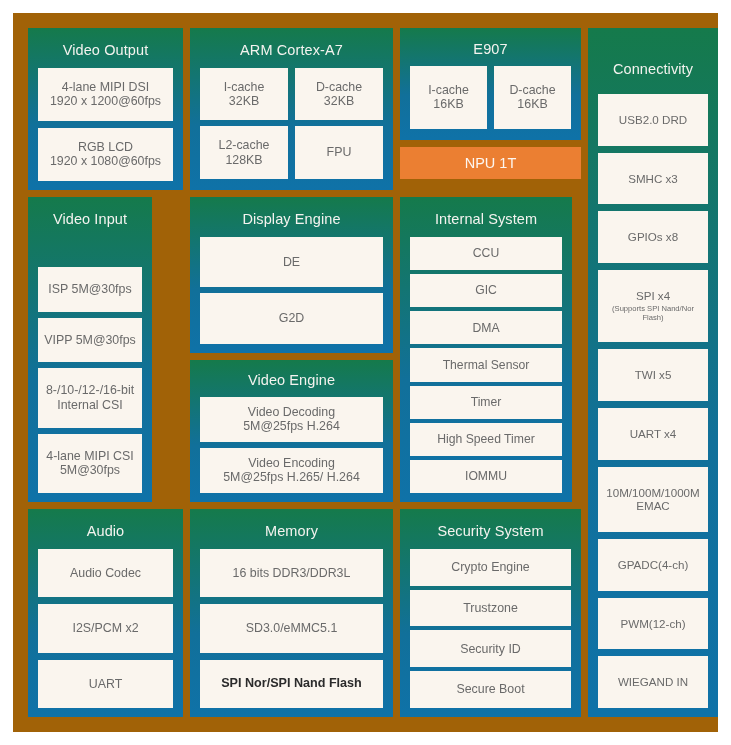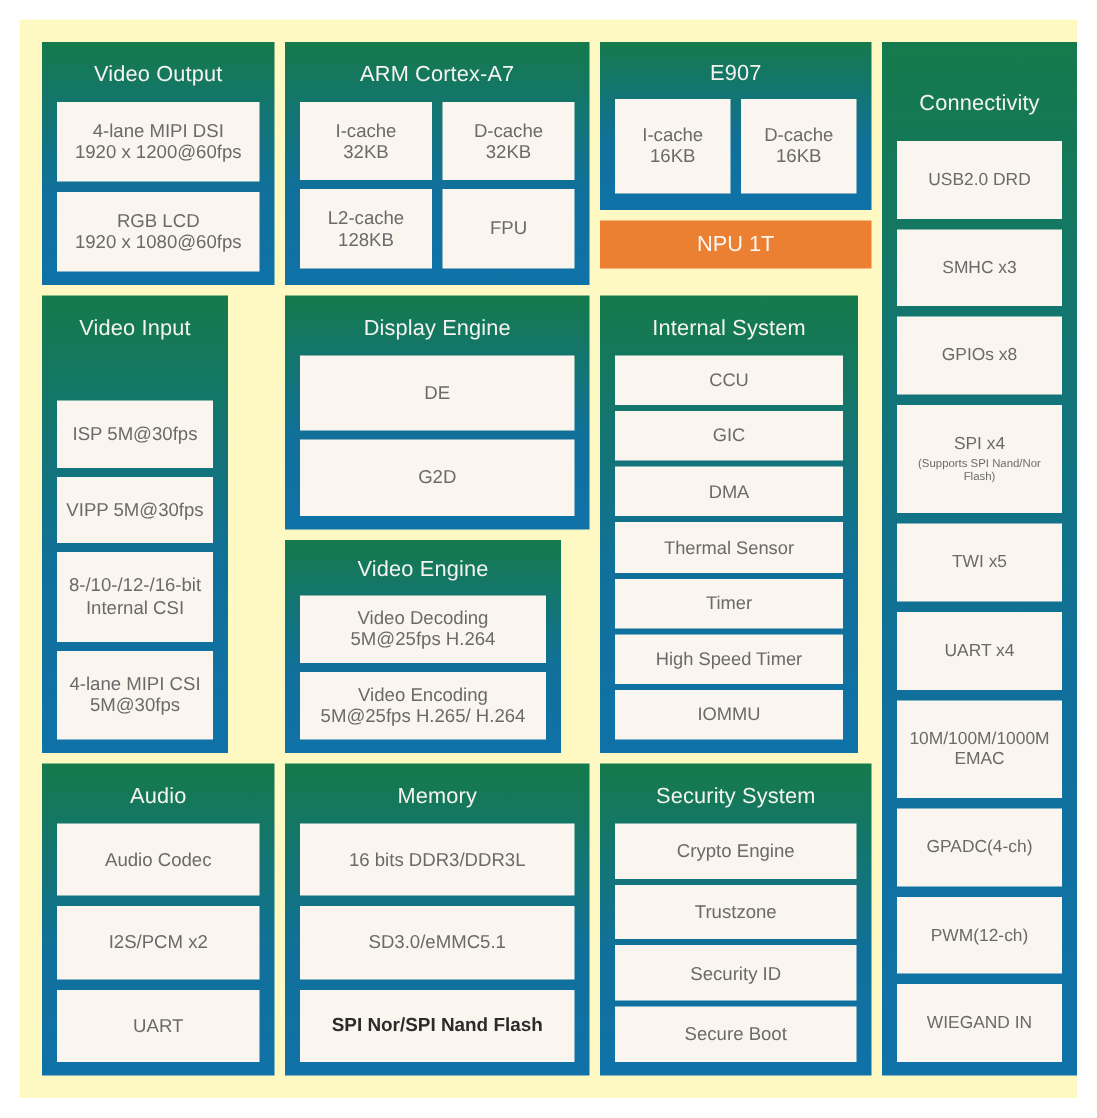--- a/index.html
+++ b/index.html
@@ -16,21 +16,21 @@
     width: 731px;
     height: 745px;
     background: #ffffff;
     padding: 13px;
   }
 
   #canvas {
     position: relative;
     width: 705px;
     height: 719px;
-    background: #fef9c3;
+    background: #a16207;
   }
 
   
   .block {
     position: absolute;
     background: linear-gradient(180deg, #157a4b 0%, #11709a 60%, #0f72a8 100%);
     display: flex;
     flex-direction: column;
     align-items: stretch;
     padding: 8px 10px 9px 10px;
@@ -99,21 +99,21 @@
   
   #blk-video-output { left: 15px;  top: 15px;  width: 155px; height: 162px; }
   #blk-cortex-a7    { left: 177px; top: 15px;  width: 203px; height: 162px; }
   #blk-e907         { left: 387px; top: 15px;  width: 181px; height: 112px; }
   #npu              { left: 387px; top: 134px; width: 181px; height: 32px; }
   #blk-connectivity { left: 575px; top: 15px;  width: 130px; height: 689px; }
 
   
   #blk-video-input    { left: 15px;  top: 184px; width: 124px; height: 305px; gap: 30px; }
   #blk-display-engine { left: 177px; top: 184px; width: 203px; height: 156px; }
-  #blk-video-engine   { left: 177px; top: 347px; width: 184px; height: 142px; }
+  #blk-video-engine   { left: 177px; top: 347px; width: 203px; height: 142px; }
   #blk-internal       { left: 387px; top: 184px; width: 172px; height: 305px; }
 
   
   #blk-audio    { left: 15px;  top: 496px; width: 155px; height: 208px; }
   #blk-memory   { left: 177px; top: 496px; width: 203px; height: 208px; }
   #blk-security { left: 387px; top: 496px; width: 181px; height: 208px; }
 
   
   #blk-connectivity .block-title { font-size: 14.5px; padding: 26px 0 16px 0; }
   #blk-connectivity .block-body { gap: 7px; }

